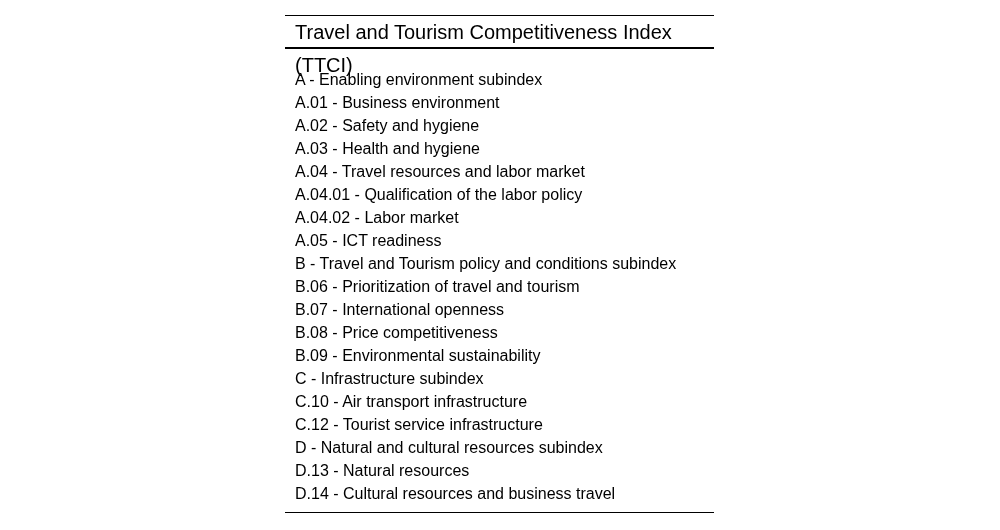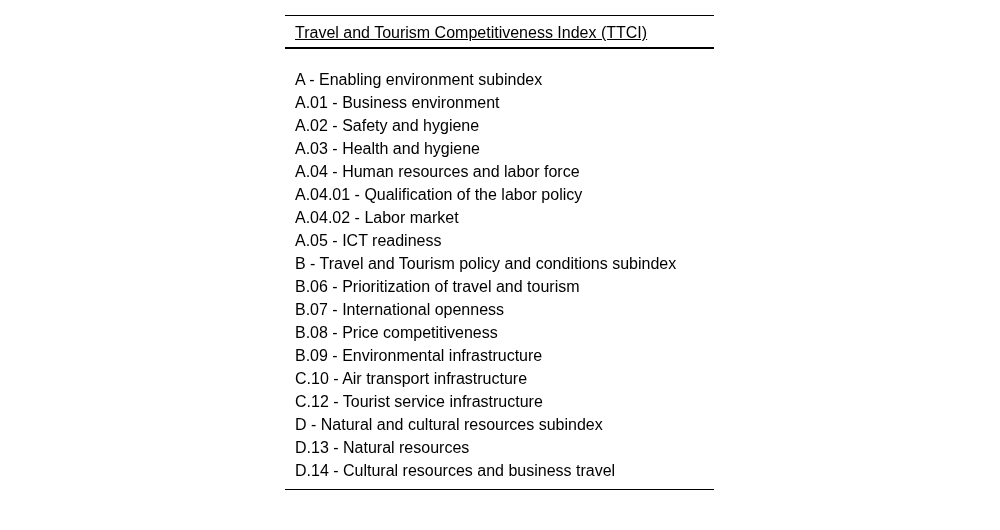--- a/index.html
+++ b/index.html
@@ -1,46 +1,47 @@
 <!DOCTYPE html>
 <html><head>
 <meta charset="utf-8">
 <style>
   html, body { margin:0; padding:0; background:#ffffff; }
   body { width:1000px; height:530px; position:relative; overflow:hidden;
          font-family:"Liberation Sans", sans-serif; color:#000; }
   .table { position:absolute; left:285px; top:15px; width:429px; }
   .rule-top { height:1px; background:#000; }
-  .header { height:31px; padding-left:10px; font-size:16px; line-height:33px;text-decoration:underline; }
+  .header { height:31px; padding-left:10px; font-size:20px; line-height:33px; }
   .rule-mid { height:2px; background:#000; }
   .rows { padding-top:20px; }
   .row { height:23px; line-height:22px; padding-left:10px; font-size:16px; white-space:nowrap; }
   .rule-bottom { height:1px; background:#000; margin-top:6px; }
 </style>
 </head>
 <body>
 
 <div class="table">
   <div class="rule-top"></div>
   <div class="header">Travel and Tourism Competitiveness Index (TTCI)</div>
   <div class="rule-mid"></div>
   <div class="rows">
     <div class="row">A - Enabling environment subindex</div>
     <div class="row">A.01 - Business environment</div>
     <div class="row">A.02 - Safety and hygiene</div>
     <div class="row">A.03 - Health and hygiene</div>
-    <div class="row">A.04 - Human resources and labor force</div>
+    <div class="row">A.04 - Travel resources and labor market</div>
     <div class="row">A.04.01 - Qualification of the labor policy</div>
     <div class="row">A.04.02 - Labor market</div>
     <div class="row">A.05 - ICT readiness</div>
     <div class="row">B - Travel and Tourism policy and conditions subindex</div>
     <div class="row">B.06 - Prioritization of travel and tourism</div>
     <div class="row">B.07 - International openness</div>
     <div class="row">B.08 - Price competitiveness</div>
-    <div class="row">B.09 - Environmental infrastructure</div>
+    <div class="row">B.09 - Environmental sustainability</div>
+    <div class="row">C - Infrastructure subindex</div>
     <div class="row">C.10 - Air transport infrastructure</div>
     <div class="row">C.12 - Tourist service infrastructure</div>
     <div class="row">D - Natural and cultural resources subindex</div>
     <div class="row">D.13 - Natural resources</div>
     <div class="row">D.14 - Cultural resources and business travel</div>
   </div>
   <div class="rule-bottom"></div>
 </div>
 
 </body></html>

